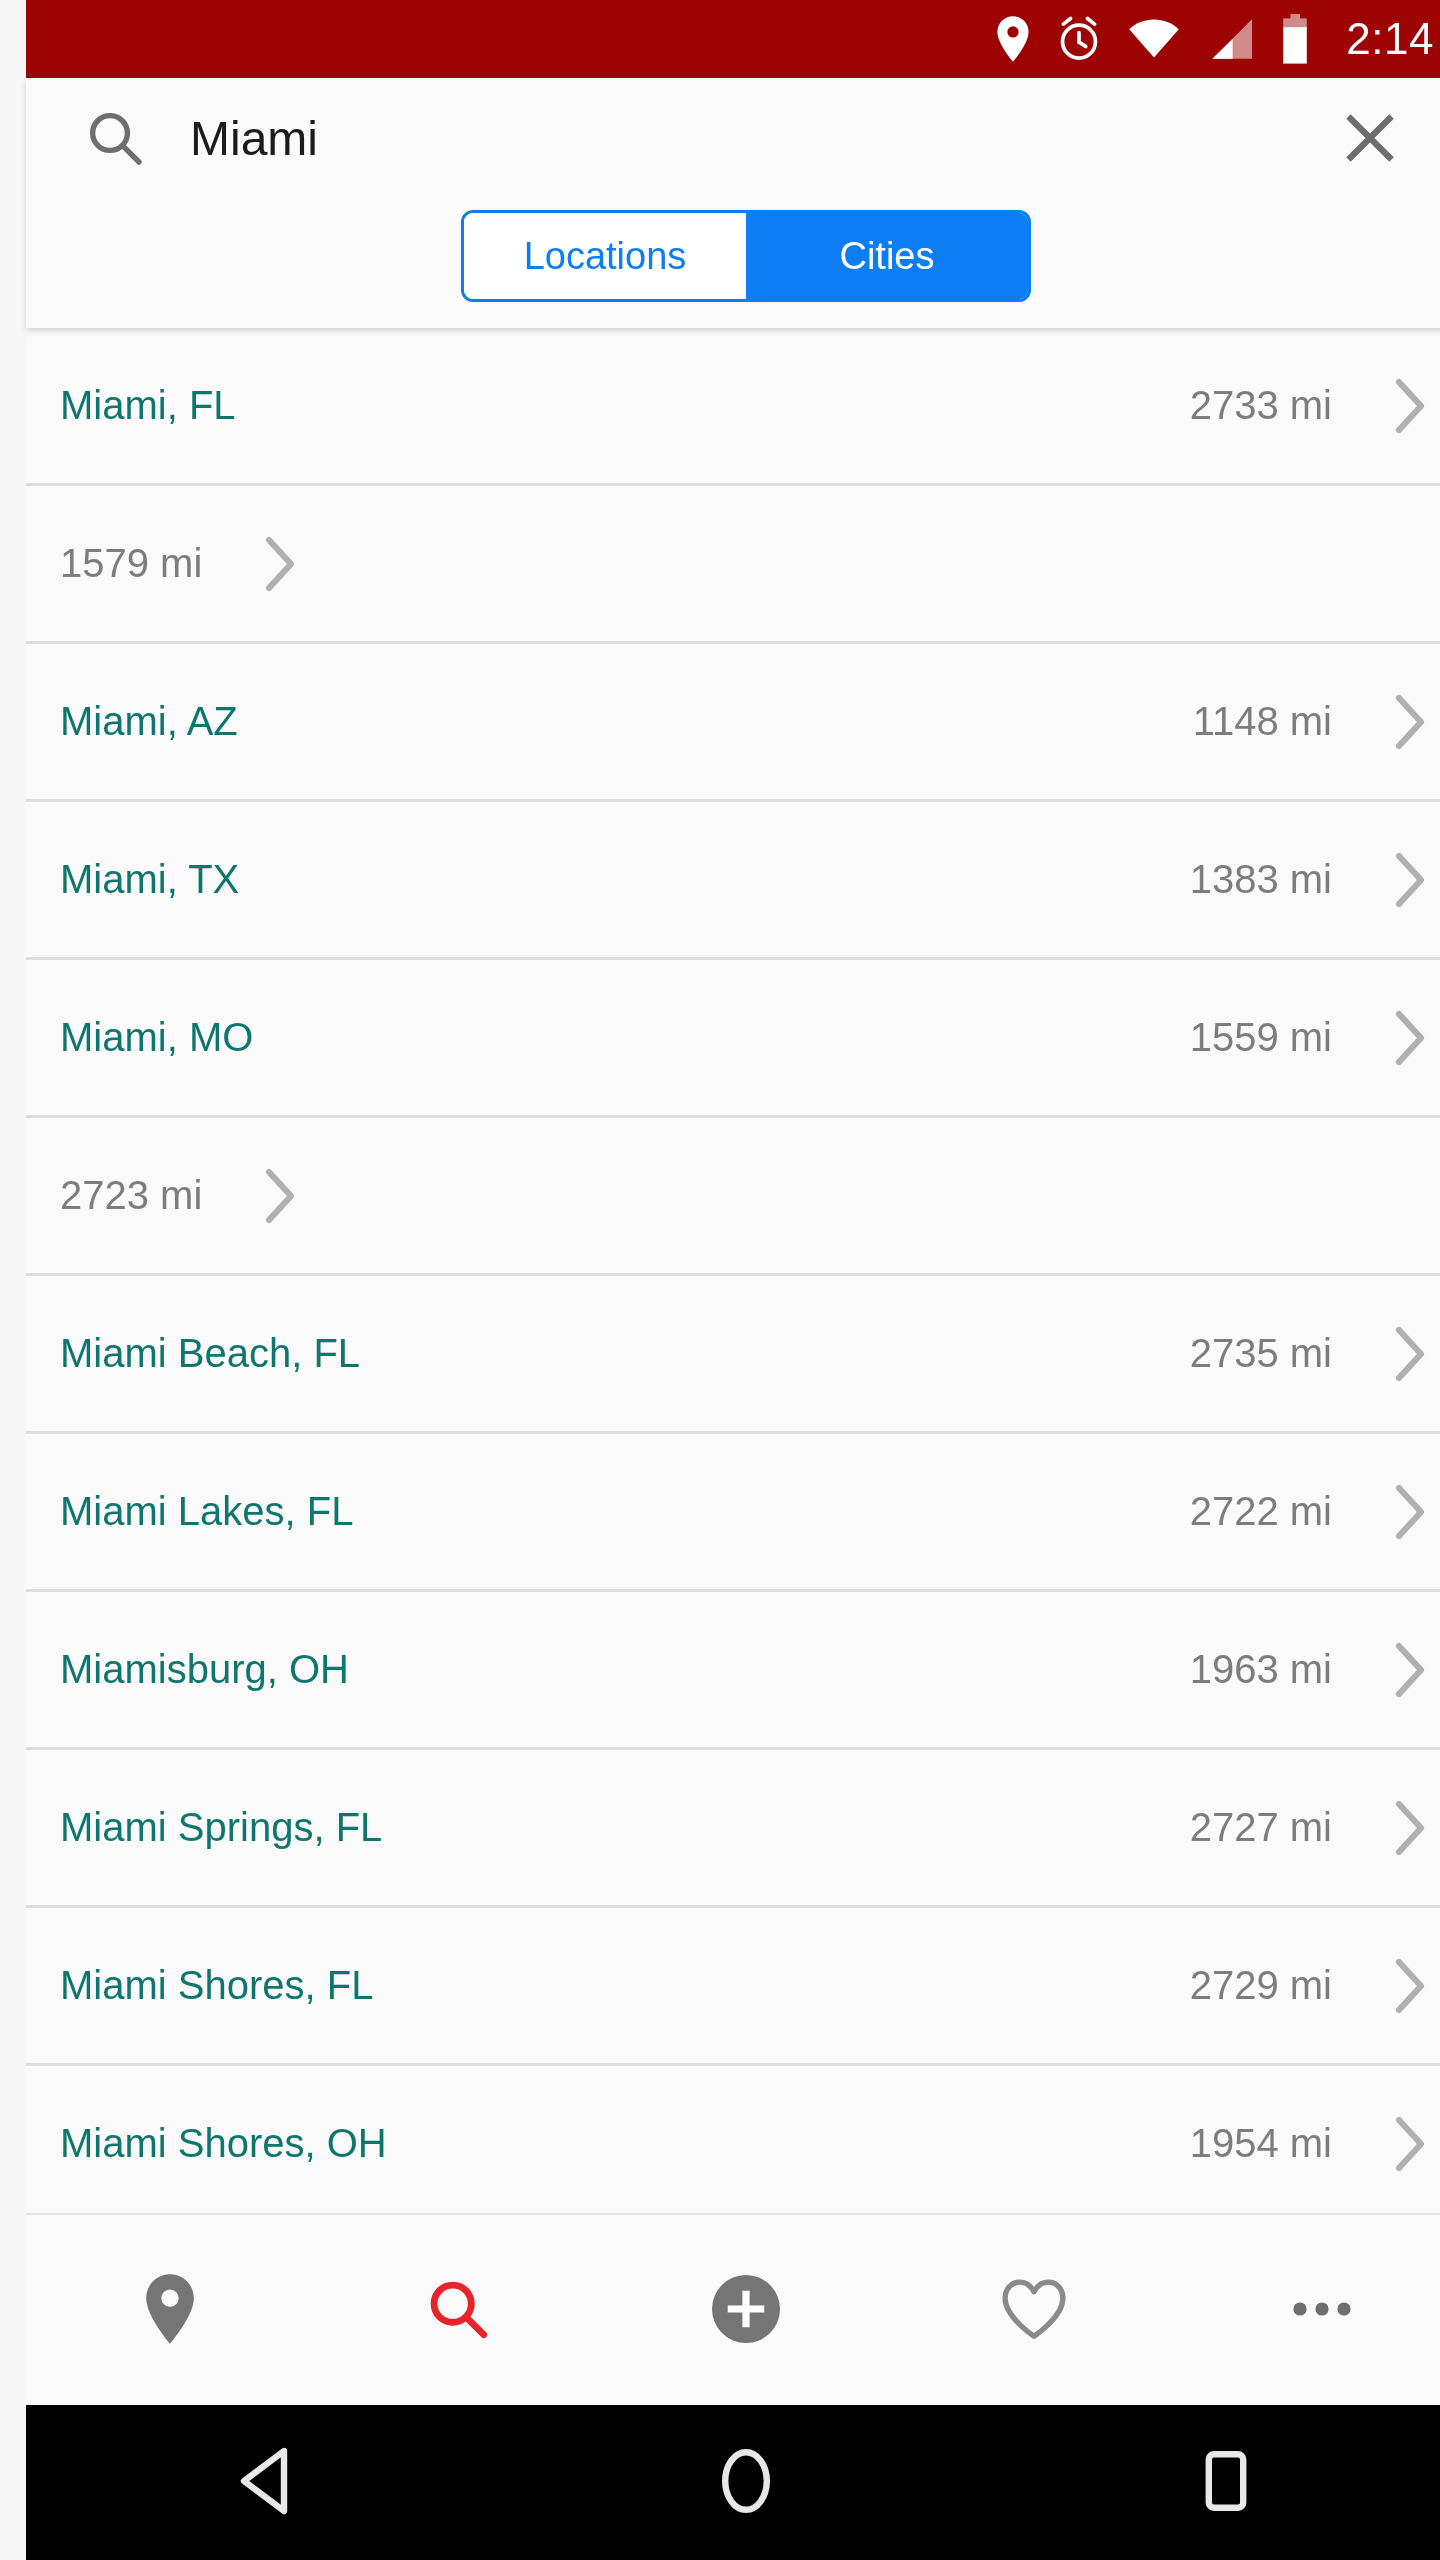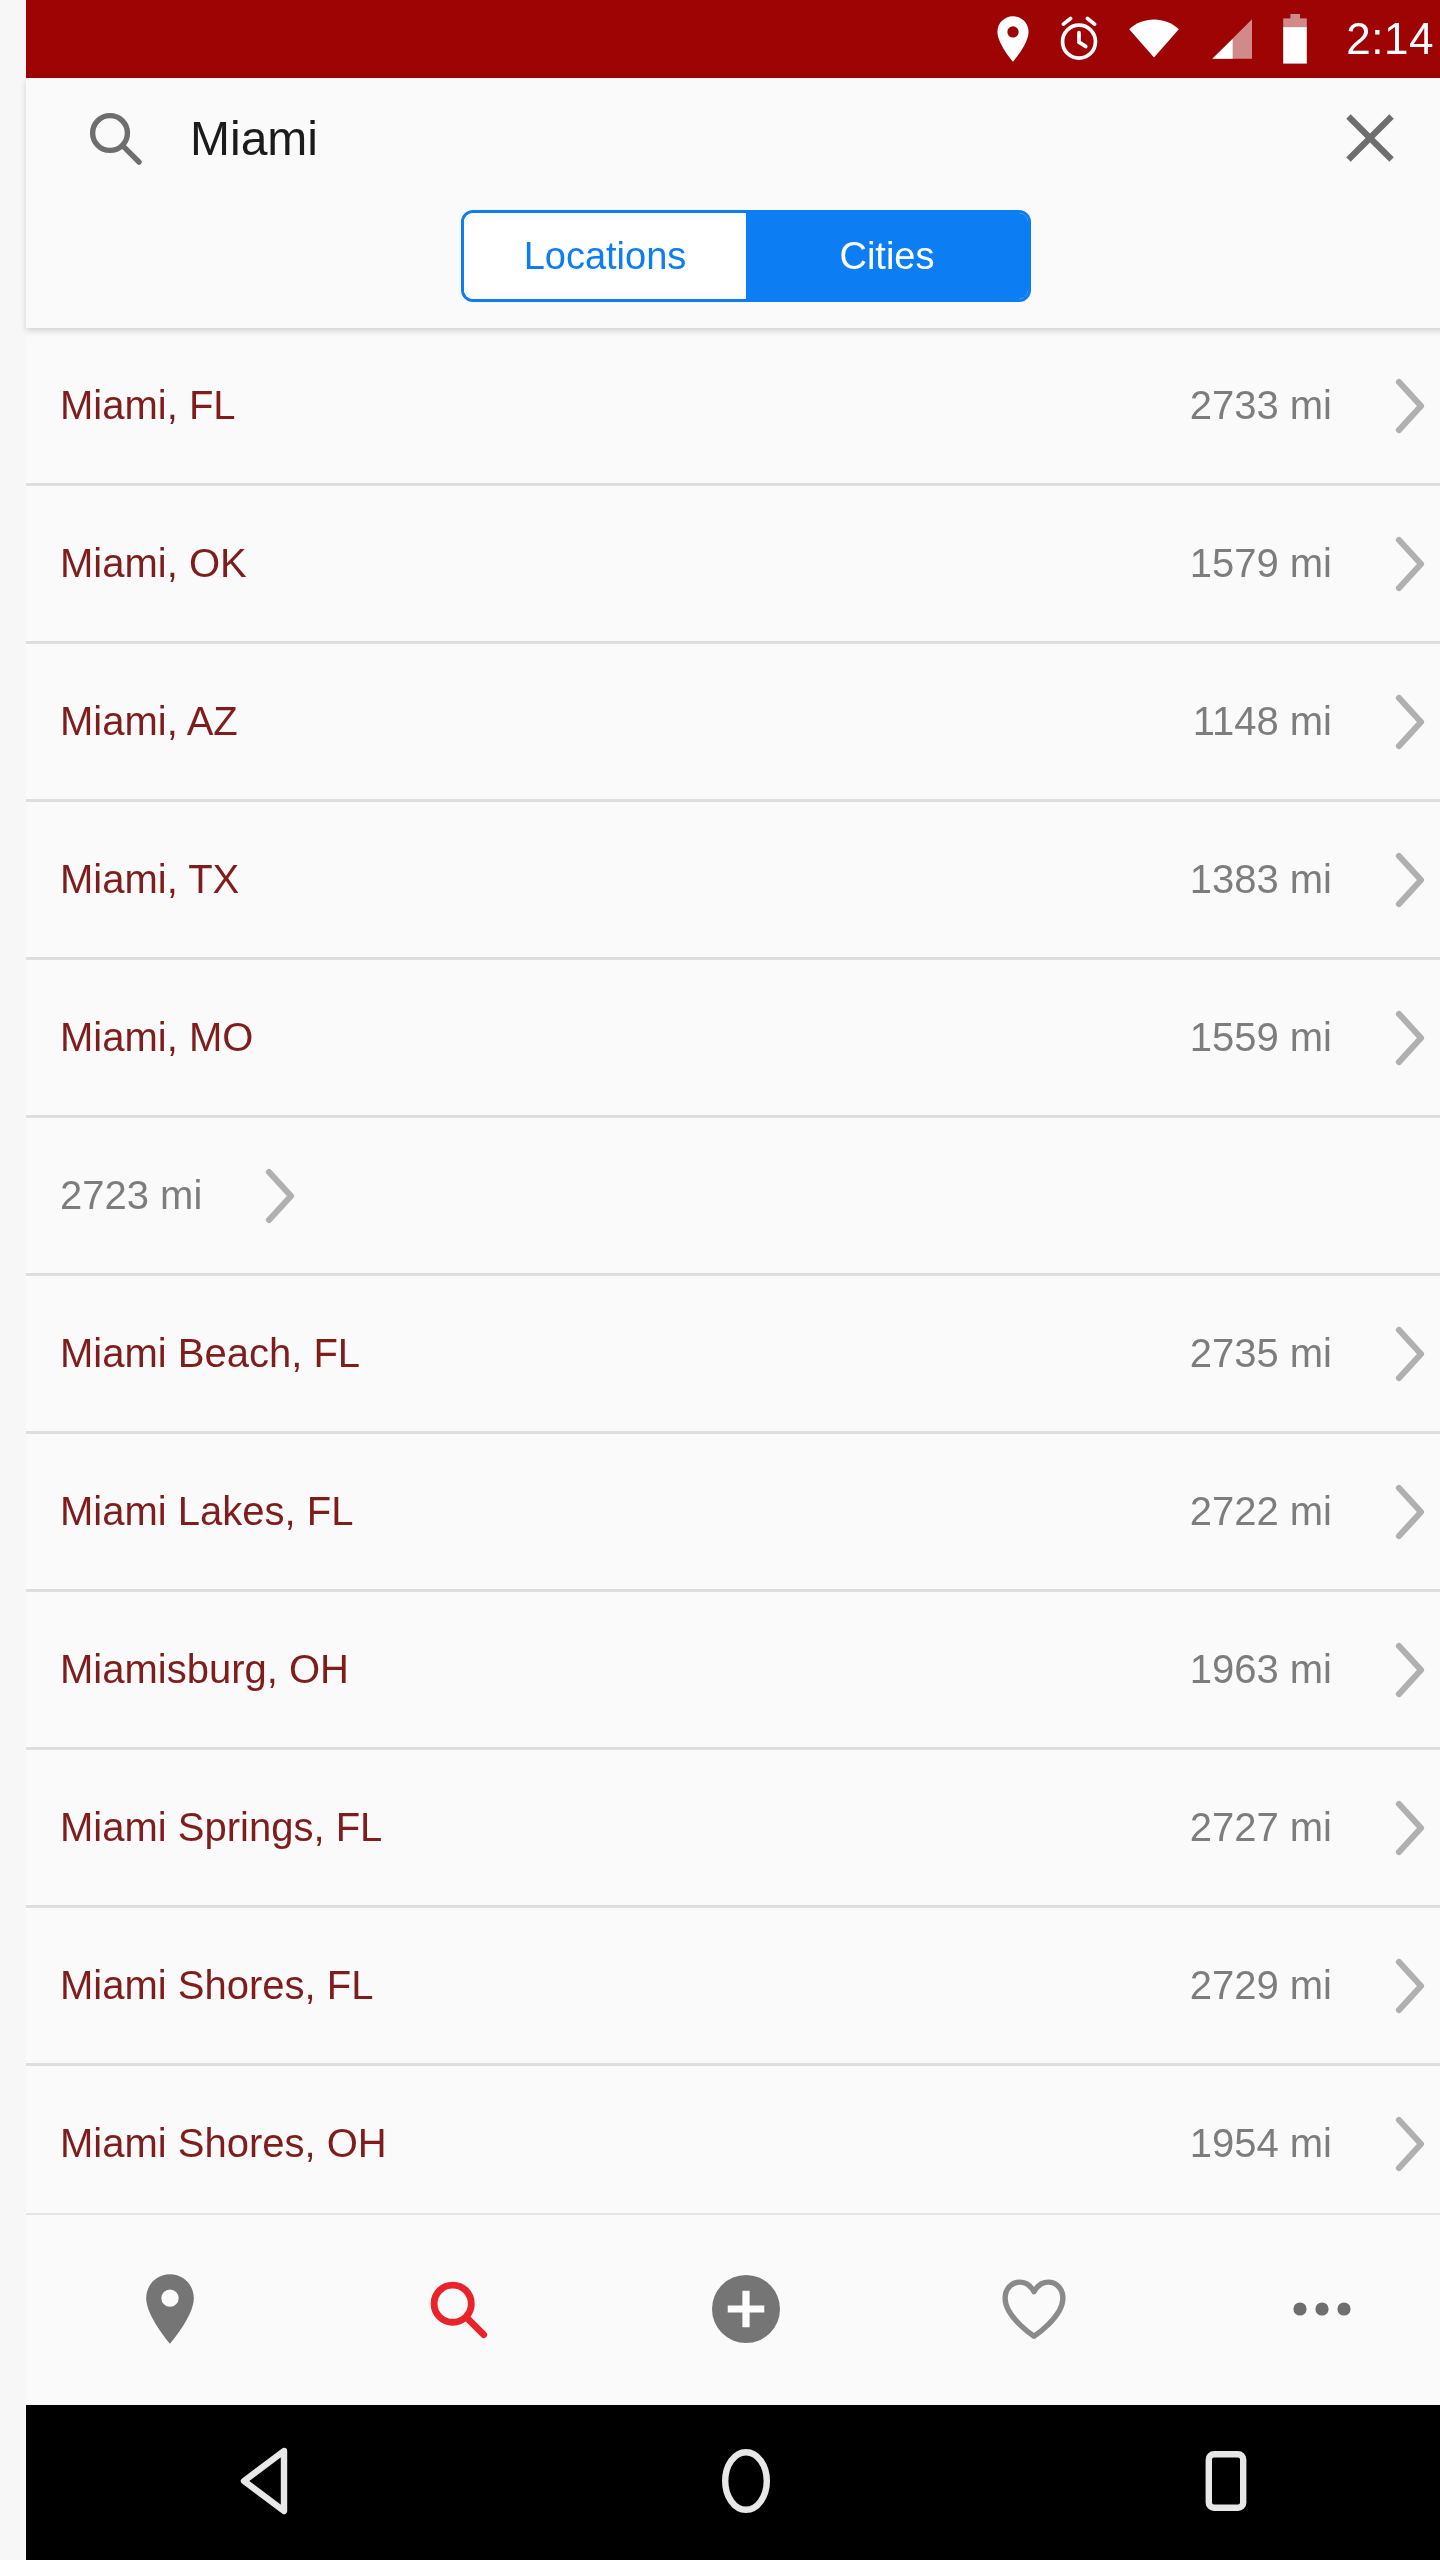--- a/index.html
+++ b/index.html
@@ -58,21 +58,21 @@
   
   #result-list {
     flex:1; overflow:hidden; background:#fafafa; position:relative;
   }
   .result-row {
     height:158px; display:flex; align-items:center;
     padding:0 36px 0 34px; background:#fafafa;
     border-bottom:3px solid #dedede;
     cursor:pointer;
   }
-  .row-name { font-size:40px; color:#7f1d1d; flex:1; white-space:nowrap; }
+  .row-name { font-size:40px; color:#0f766e; flex:1; white-space:nowrap; }
   .row-distance { font-size:40px; color:#7d7d7d; margin-right:58px; white-space:nowrap; }
   .row-chevron { flex:none; width:40px; display:flex; align-items:center; justify-content:center; }
 
   
   #bottom-toolbar {
     flex:none; height:192px; background:#fafafa;
     border-top:2px solid #e6e6e6;
     display:flex; align-items:center;
   }
   #bottom-toolbar .tb-item {
@@ -160,21 +160,20 @@
       <div class="result-row">
         <span class="row-name">Miami, FL</span>
         <span class="row-distance">2733 mi</span>
         <span class="row-chevron">
           <svg width="34" height="56" viewBox="0 0 17 28">
             <path d="M3 2 L14 14 L3 26" fill="none" stroke="#b0b0b0" stroke-width="3.1" stroke-linecap="round" stroke-linejoin="round"></path>
           </svg>
         </span>
       </div>
       <div class="result-row">
-        <span class="row-name">Miami, OK</span>
         <span class="row-distance">1579 mi</span>
         <span class="row-chevron">
           <svg width="34" height="56" viewBox="0 0 17 28">
             <path d="M3 2 L14 14 L3 26" fill="none" stroke="#b0b0b0" stroke-width="3.1" stroke-linecap="round" stroke-linejoin="round"></path>
           </svg>
         </span>
       </div>
       <div class="result-row">
         <span class="row-name">Miami, AZ</span>
         <span class="row-distance">1148 mi</span>

